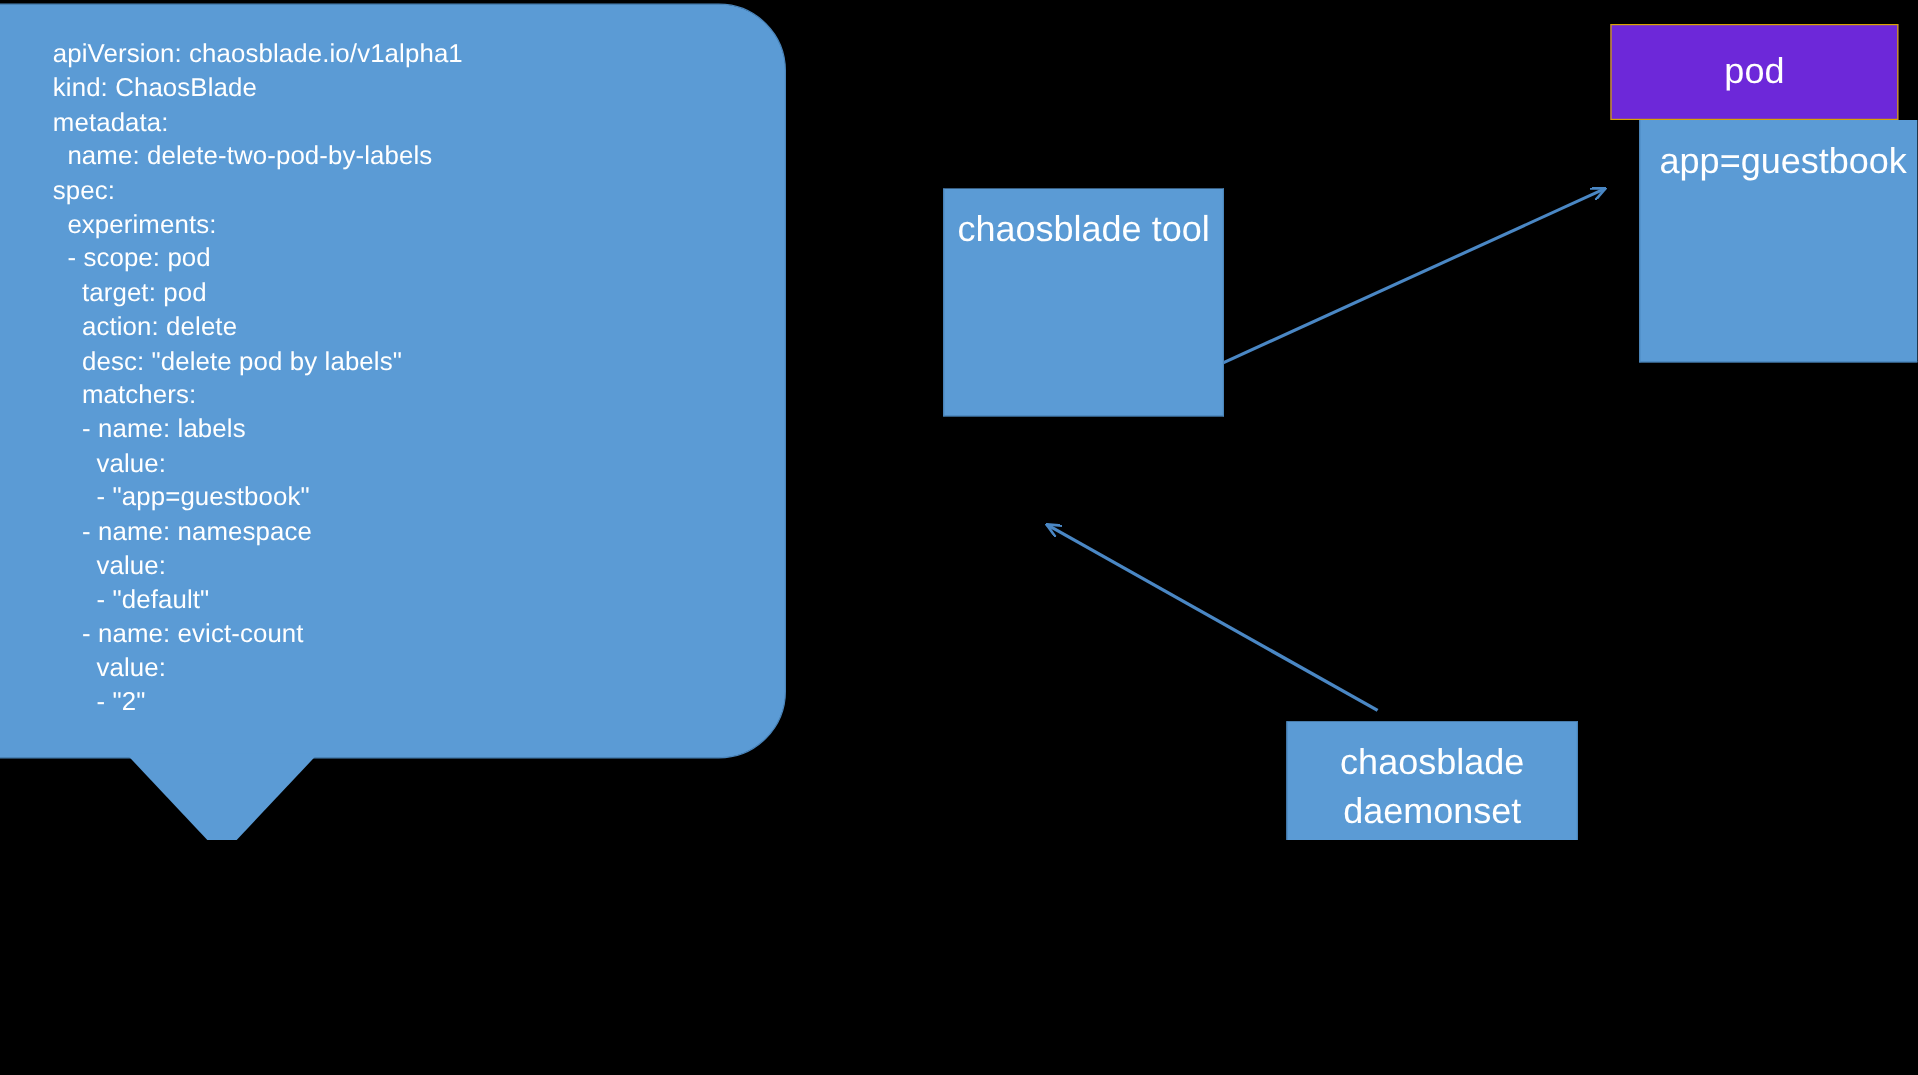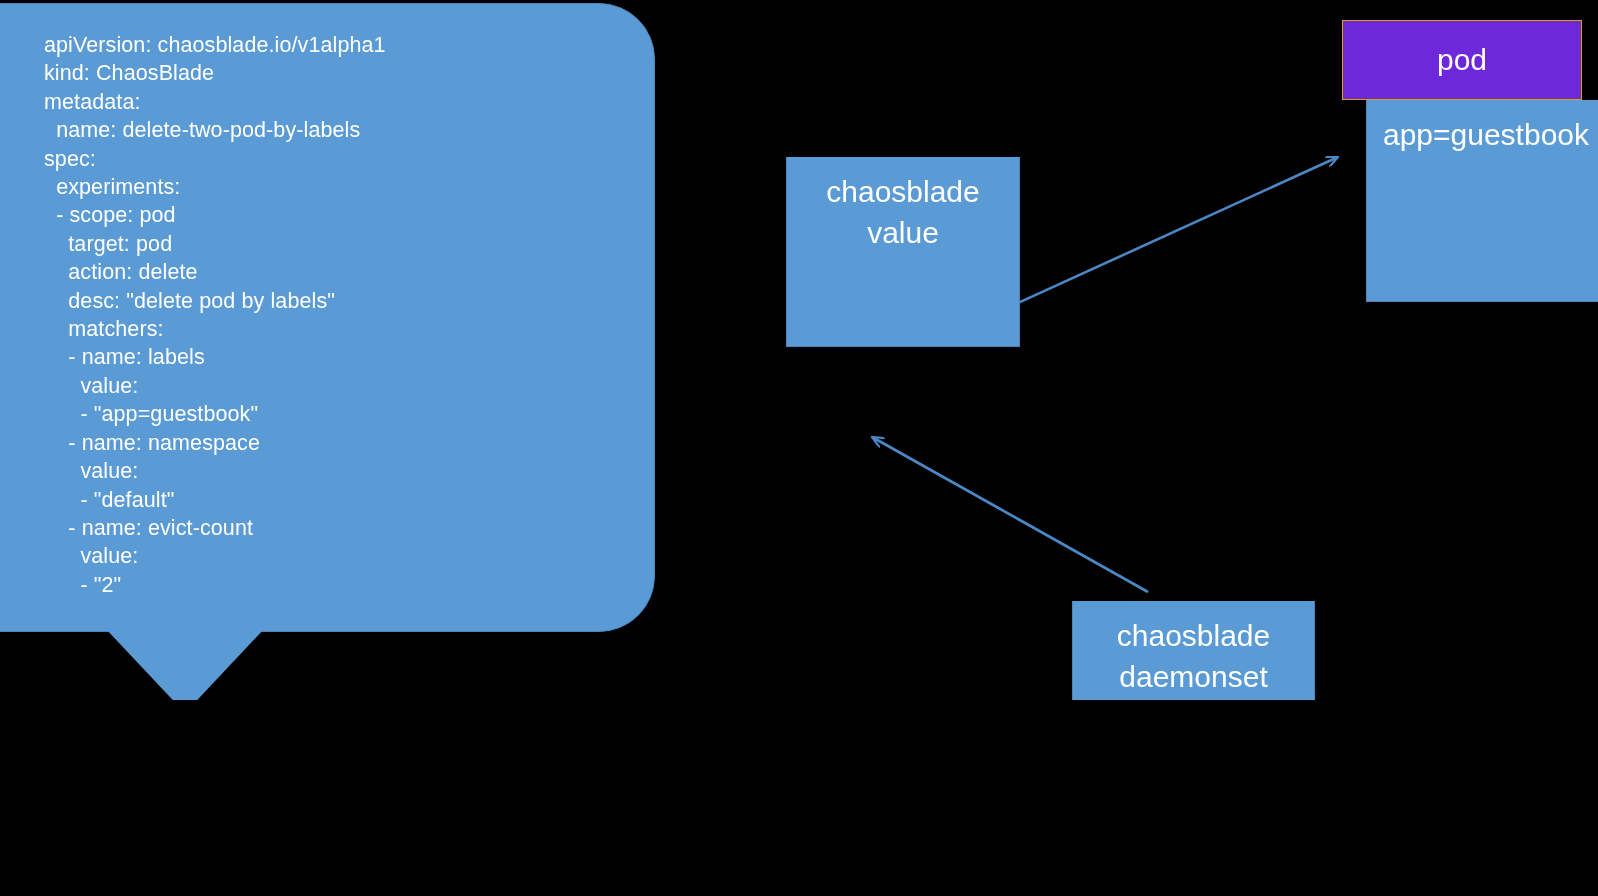--- a/index.html
+++ b/index.html
@@ -139,21 +139,21 @@
     <line x1="1148" y1="592" x2="872" y2="437" stroke="#4a87c4" stroke-width="2.8" marker-end="url(#arrowhead)"></line>
 
     <line x1="996" y1="313" x2="1338" y2="157" stroke="#4a87c4" stroke-width="2.6" marker-end="url(#arrowhead)"></line>
   </svg>
 
   <div class="callout"></div>
   <div class="callout-tail"></div>
   <div class="yaml" id="yaml-text"><span class="yaml-line">apiVersion: chaosblade.io/v1alpha1</span><span class="yaml-line">kind: ChaosBlade</span><span class="yaml-line">metadata:</span><span class="yaml-line">  name: delete-two-pod-by-labels</span><span class="yaml-line">spec:</span><span class="yaml-line">  experiments:</span><span class="yaml-line">  - scope: pod</span><span class="yaml-line">    target: pod</span><span class="yaml-line">    action: delete</span><span class="yaml-line">    desc: "delete pod by labels"</span><span class="yaml-line">    matchers:</span><span class="yaml-line">    - name: labels</span><span class="yaml-line">      value:</span><span class="yaml-line">      - "app=guestbook"</span><span class="yaml-line">    - name: namespace</span><span class="yaml-line">      value:</span><span class="yaml-line">      - "default"</span><span class="yaml-line">    - name: evict-count</span><span class="yaml-line">      value:</span><span class="yaml-line">      - "2"</span></div>
 
   <div class="card" id="card-daemonset">
-    <div class="card-body">chaosblade value</div>
+    <div class="card-body">chaosblade tool</div>
   </div>
 
   <div class="card" id="card-pod">
     <div class="card-header">pod</div>
     <div class="card-body">app=guestbook</div>
   </div>
 
   <div class="card" id="card-deployment">
     <div class="card-body">chaosblade daemonset</div>
   </div>

